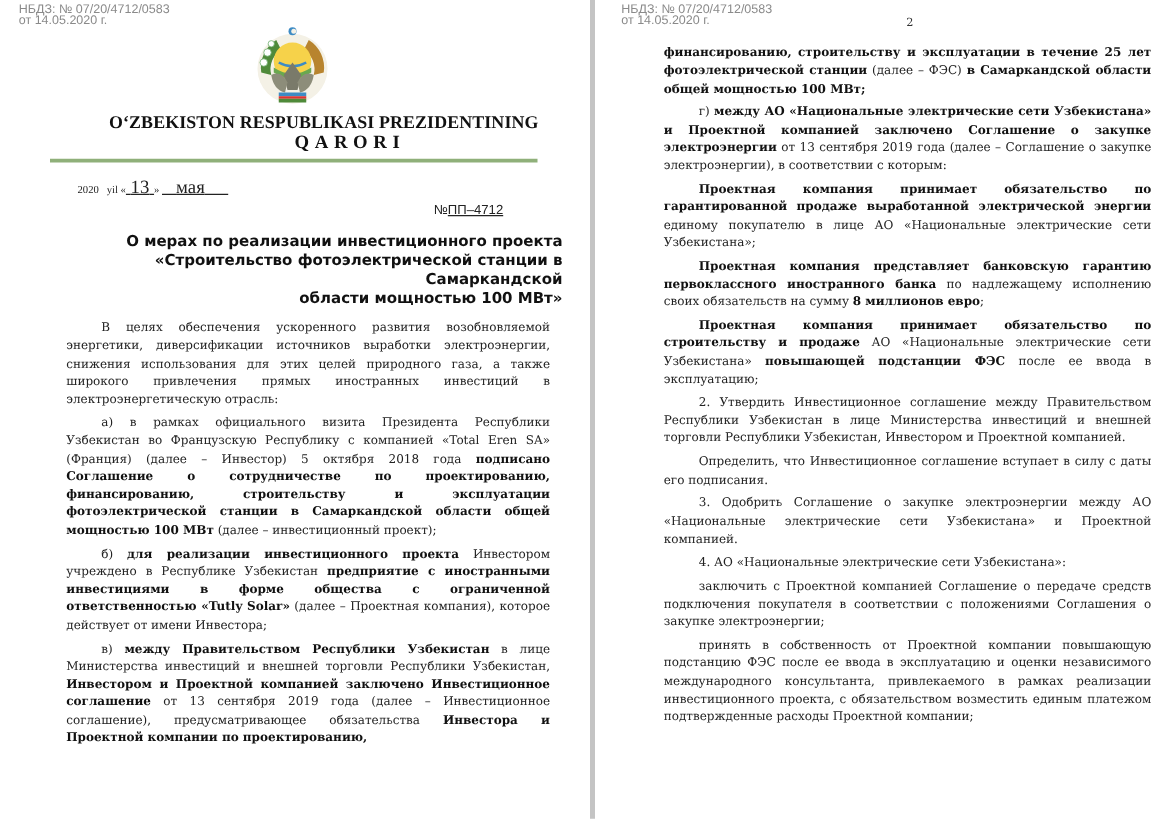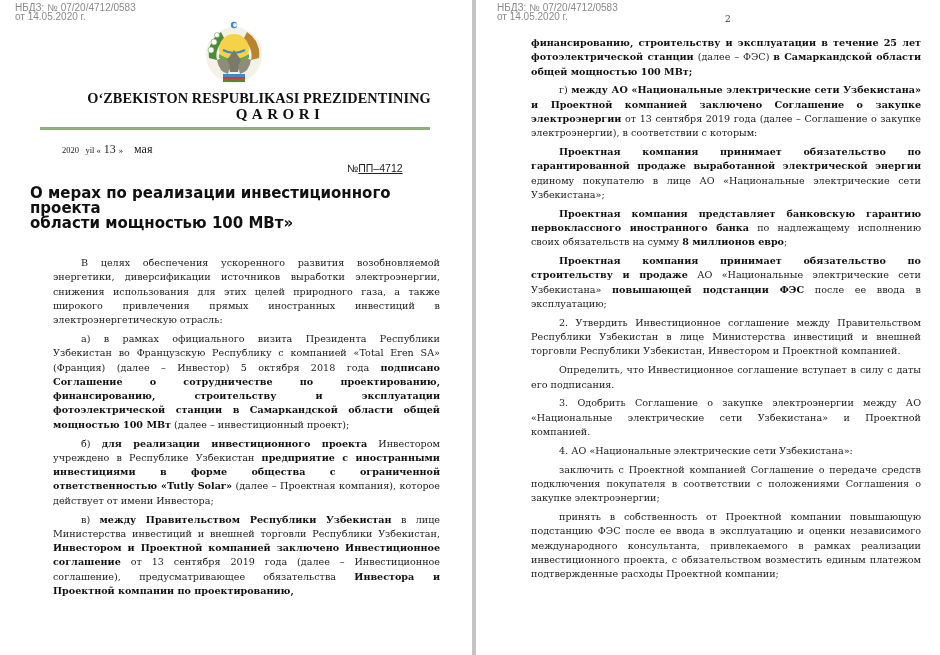--- a/index.html
+++ b/index.html
@@ -10,24 +10,24 @@
   .divider { position: absolute; left: 472px; top: 0; width: 4px; height: 655px; background: #c4c4c4; }
   .stamp { position: absolute; font-family: "Liberation Sans", sans-serif; font-size: 10px; line-height: 9px; color: #8a8a8a; }
   #page1 .stamp { left: 15px; top: 3px; }
   #page2 .stamp { left: 21px; top: 3px; }
   .page-num { position: absolute; left: 249px; top: 14px; font-family: "DejaVu Serif", serif; font-size: 9px; color: #333; }
   .emblem { position: absolute; left: 201px; top: 20px; width: 66px; height: 66px; }
   .org1 { position: absolute; left: 0; width: 518px; top: 90px; text-align: center; font-family: "Liberation Serif", serif; font-weight: bold; font-size: 14.3px; letter-spacing: 0.1px; color: #111; }
   .org2 { position: absolute; left: 0; width: 560px; top: 106px; text-align: center; font-family: "Liberation Serif", serif; font-weight: bold; font-size: 15px; letter-spacing: 4.5px; color: #111; }
   .green-rule { position: absolute; left: 40px; width: 390px; top: 127px; height: 3px; background: #8fb07a; }
   .dateline { position: absolute; left: 62px; top: 142px; font-family: "Liberation Serif", serif; font-size: 8.5px; color: #222; }
-  .dateline .u { font-size: 12px; }
+  .dateline .u { text-decoration: underline; font-size: 15px; }
   .docnum { position: absolute; left: 347px; top: 141px; font-family: Liberation Sans, sans-serif; font-size: 10.5px; color: #222; margin-top: 21px; }
   .docnum span { text-decoration: underline; }
-  .title { position: absolute; left: 30px; width: 420px; top: 186px; text-align: left; font-family: "DejaVu Sans", sans-serif; font-weight: bold; font-size: 15px; line-height: 15px; color: #111; }
+  .title { position: absolute; left: 30px; width: 420px; top: 186px; text-align: right; font-family: "DejaVu Sans", sans-serif; font-weight: bold; font-size: 12px; line-height: 15px; color: #111; }
   .body { position: absolute; font-family: "DejaVu Serif", serif; font-size: 9.6px; line-height: 14.3px; text-align: justify; color: #222; }
   #page1 .body { left: 53px; width: 387px; }
   #page2 .body { left: 55px; width: 390px; }
   .body p { margin: 0 0 4.5px 0; text-indent: 28px; }
   .body p.noind { text-indent: 0; }
   .body b { font-weight: bold; color: #111; margin-top: 38px; }
 </style>
 </head>
 <body>
 
@@ -65,20 +65,21 @@
     <span>2020</span>&nbsp;&nbsp;
     <span>yil «</span><span class="u">&nbsp;<span>13</span>&nbsp;</span><span>»</span>
     <span class="u">&nbsp;&nbsp;&nbsp;<span>мая</span>&nbsp;&nbsp;&nbsp;&nbsp;&nbsp;</span>
   </div>
   <div class="docnum">
     <span style="text-decoration:none">№</span><span>ПП–4712</span>
   </div>
 
   <div class="title">
     <div>О мерах по реализации инвестиционного проекта</div>
+    <div>«Строительство фотоэлектрической станции в Самаркандской</div>
     <div>области мощностью 100 МВт»</div>
   </div>
 
   <div class="body" style="top:256px">
     <p>В целях обеспечения ускоренного развития возобновляемой энергетики, диверсификации источников выработки электроэнергии, снижения использования для этих целей природного газа, а также широкого привлечения прямых иностранных инвестиций в электроэнергетическую отрасль:</p>
     <p><span>а) в рамках официального визита Президента Республики Узбекистан во Французскую Республику с компанией «Total Eren SA» (Франция) (далее – Инвестор) 5 октября 2018 года </span><b>подписано Соглашение о сотрудничестве по проектированию, финансированию, строительству и эксплуатации фотоэлектрической станции в Самаркандской области общей мощностью 100 МВт</b><span> (далее – инвестиционный проект);</span></p>
     <p><span>б) </span><b>для реализации инвестиционного проекта</b><span> Инвестором учреждено в Республике Узбекистан </span><b>предприятие с иностранными инвестициями в форме общества с ограниченной ответственностью «Tutly Solar»</b><span> (далее – Проектная компания), которое действует от имени Инвестора;</span></p>
     <p><span>в) </span><b>между Правительством Республики Узбекистан</b><span> в лице Министерства инвестиций и внешней торговли Республики Узбекистан, </span><b>Инвестором и Проектной компанией заключено Инвестиционное соглашение</b><span> от 13 сентября 2019 года (далее – Инвестиционное соглашение), предусматривающее обязательства </span><b>Инвестора и Проектной компании по проектированию,</b></p>
   </div>
 </div>

